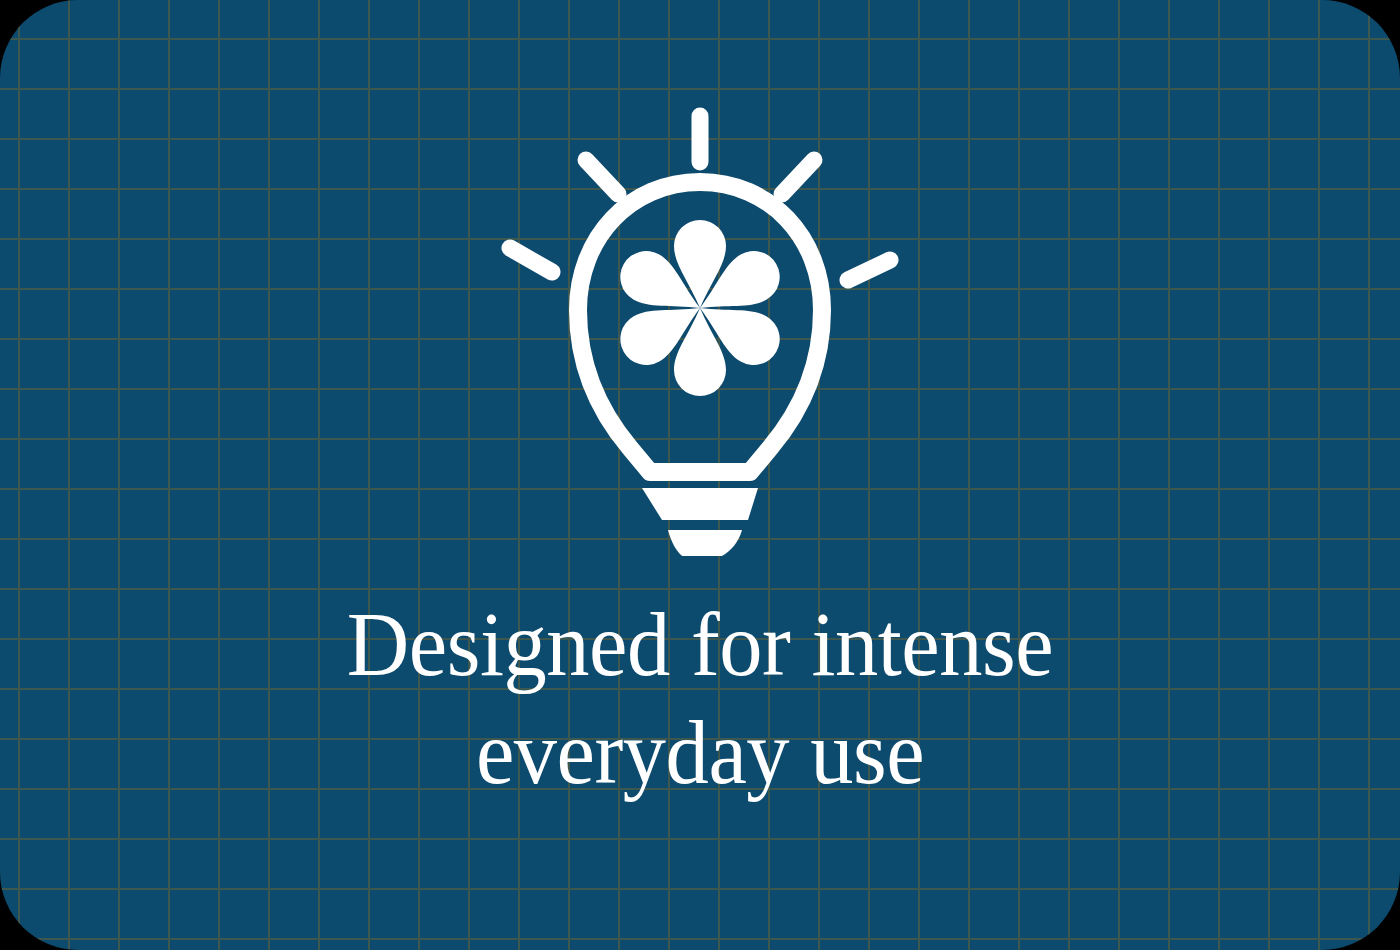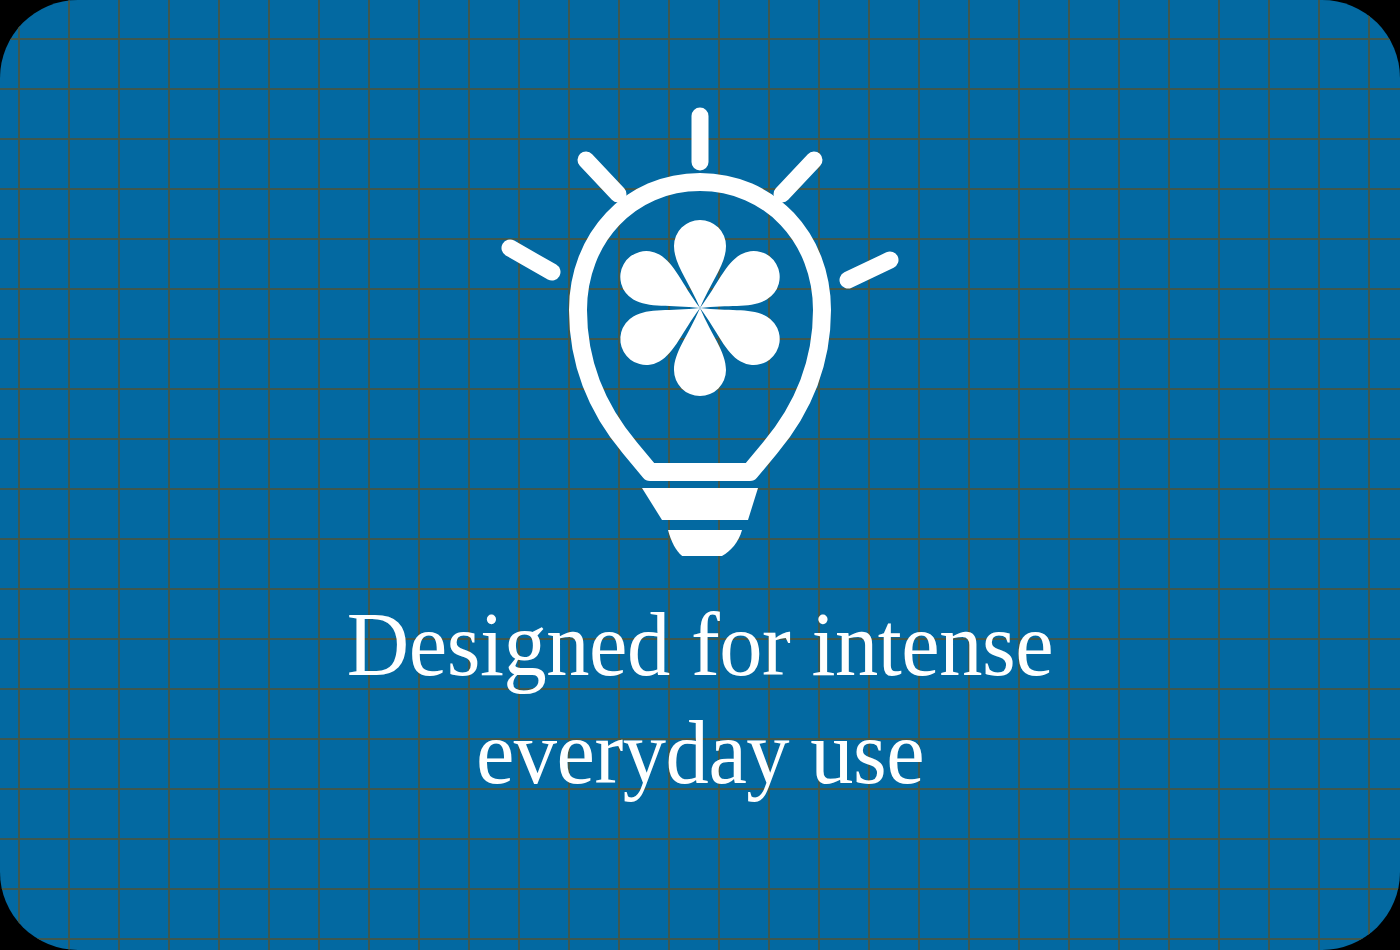--- a/index.html
+++ b/index.html
@@ -15,21 +15,21 @@
     font-family: "Liberation Serif", "DejaVu Serif", serif;
   }
 
   .card {
     position: relative;
     width: 1400px;
     height: 950px;
     box-sizing: border-box;
     border-radius: 78px;
     overflow: hidden;
-    background-color: #0369a1;
+    background-color: #0c4a6e;
     display: flex;
     flex-direction: column;
     align-items: center;
   }
 
   
   .grid-overlay {
     position: absolute;
     inset: 0;
     pointer-events: none;

